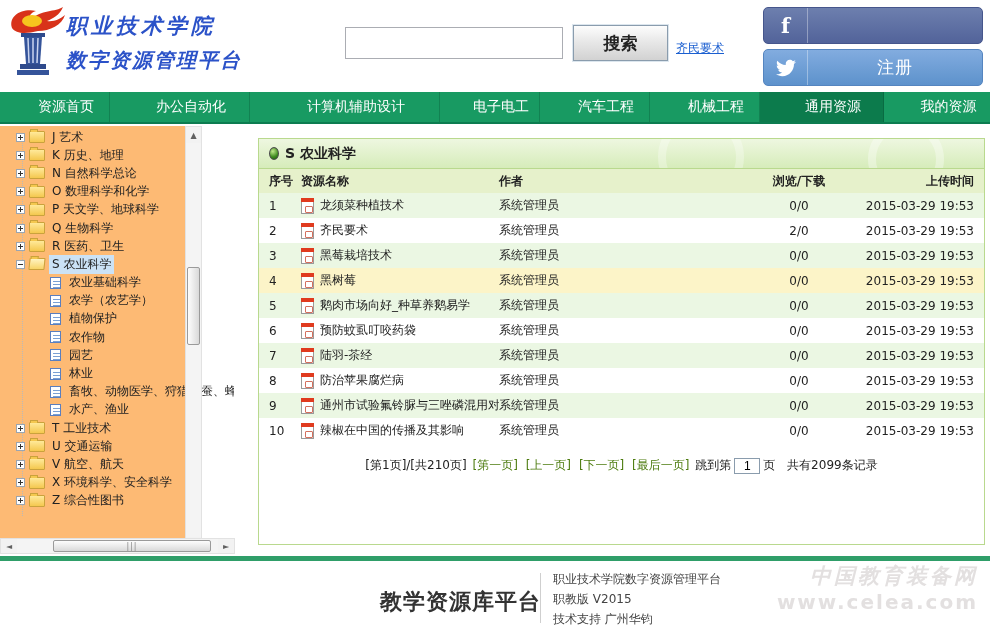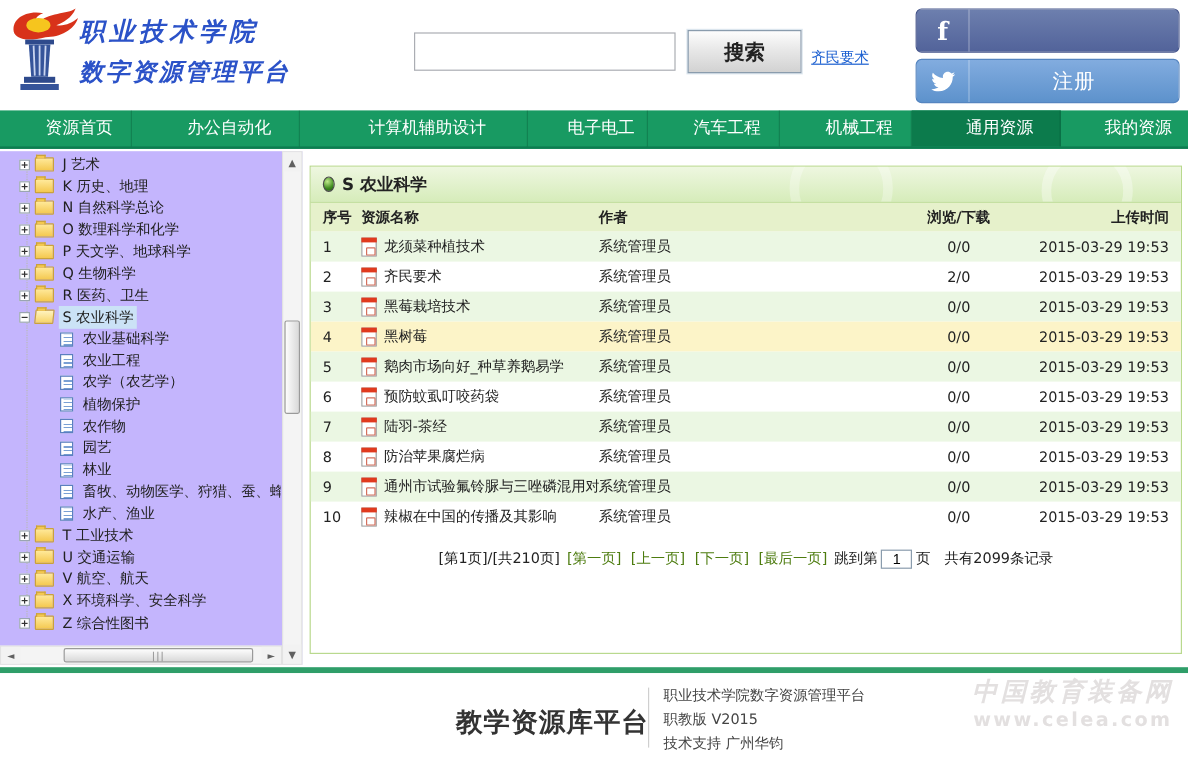--- a/index.html
+++ b/index.html
@@ -25,21 +25,21 @@
   .fb-f { font-size:21px; font-weight:bold; font-family:"DejaVu Serif","Liberation Serif",serif; }
   .auth-label { flex:1; text-align:center; font-size:17px; letter-spacing:1px; }
 
   
   .navbar { position:absolute; left:0; top:92px; width:990px; height:32px; background:#189a62; display:flex; border-bottom:2px solid #0d7c50; }
   .nav-item { height:100%; display:flex; align-items:center; justify-content:center; color:#fff; font-size:14px; cursor:pointer; border-right:1px solid rgba(0,60,35,.25);padding-left:23px; }
   .nav-item.active { background:#0c7b4c; }
   .nav-item:last-child { border-right:none; }
 
   
-  .sidebar { position:absolute; left:0; top:126px; width:252px; height:428px; background:#c4b5fd; }
+  .sidebar { position:absolute; left:0; top:126px; width:202px; height:428px; background:#fdba74; }
   .tree { position:absolute; left:0; top:0; width:234px; height:412px; overflow:hidden; padding-top:2px; }
   .tree-vline { position:absolute; left:22px; top:10px; height:380px; border-left:1px dotted #b9b9b9; }
   .trow { position:relative; display:flex; align-items:center; height:18.2px; font-size:12px; color:#222; white-space:nowrap; cursor:pointer; padding-left:16px; }
   .trow.child { padding-left:50px; }
   .trow.selected .tlabel { background:#cbe2f6; }
   .tlabel { padding:1px 3px; overflow:hidden; text-overflow:clip; }
   .pm { width:9px; height:9px; border:1px solid #9aa5b1; background:#fff; position:relative; flex:0 0 9px; margin-right:4px; z-index:1; }
   .pm::before,.pm.minus::before { content:""; position:absolute; left:1px; top:3px; width:5px; height:1px; background:#333; }
   .pm.plus::after { content:""; position:absolute; left:3px; top:1px; width:1px; height:5px; background:#333; }
   .folder { width:16px; height:12px; background:linear-gradient(180deg,#ffe99a,#f4c84f); border:1px solid #caa23c; border-radius:1px; position:relative; flex:0 0 16px; margin-right:4px; }
@@ -88,21 +88,21 @@
   .jump-input { width:26px; height:16px; border:1px solid #8a9cad; font-size:12px; text-align:center; margin:0 3px; vertical-align:middle; }
 
   
   .green-bar { position:absolute; left:0; top:556px; width:990px; height:5px; background:#2f9e69; }
   .footer { position:absolute; left:0; top:561px; width:990px; height:70px; background:#fff; }
   .footer-title { position:absolute; left:380px; top:26px; font-size:22px; font-weight:bold; color:#333; letter-spacing:1px; }
   .footer-divider { position:absolute; left:540px; top:12px; height:50px; border-left:1px solid #cfcfcf; }
   .footer-lines { position:absolute; left:553px; top:8px; font-size:12px; color:#444; line-height:20px; }
   .watermark { position:absolute; right:12px; top:1px; text-align:right; color:#e3e0e0;margin-left:22px; }
   .wm1 { font-size:21px; font-weight:bold; font-style:italic; font-family:"DejaVu Serif","Liberation Serif",serif; letter-spacing:3px; }
-  .wm2 { font-size:16px; font-weight:bold; letter-spacing:2px;text-align:center; }
+  .wm2 { font-size:20px; font-weight:bold; letter-spacing:2px;text-align:center; }
 </style>
 </head>
 <body>
 
 <div class="page">
 
   <div class="header">
     <svg class="logo" viewBox="0 0 58 78">
       <path d="M4 22 C0 10, 14 2, 28 5 C22 7, 20 11, 24 13 C32 4, 48 6, 55 1 C52 9, 44 13, 39 15 C46 16, 52 13, 57 9 C54 19, 42 25, 30 25 C18 28, 8 28, 4 22 Z" fill="#d8321a"></path>
       <ellipse cx="24" cy="15" rx="10" ry="6" fill="#f6c51e"></ellipse>
@@ -189,24 +189,20 @@
           <span class="pm minus"></span>
           <span class="folder open"></span>
           <span class="tlabel">S 农业科学</span>
         </div>
       <div class="trow child">
           <span class="doc"></span>
           <span class="tlabel">农业基础科学</span>
         </div>
       <div class="trow child">
           <span class="doc"></span>
-          <span class="tlabel">农业工程</span>
-        </div>
-      <div class="trow child">
-          <span class="doc"></span>
           <span class="tlabel">农学（农艺学）</span>
         </div>
       <div class="trow child">
           <span class="doc"></span>
           <span class="tlabel">植物保护</span>
         </div>
       <div class="trow child">
           <span class="doc"></span>
           <span class="tlabel">农作物</span>
         </div>

